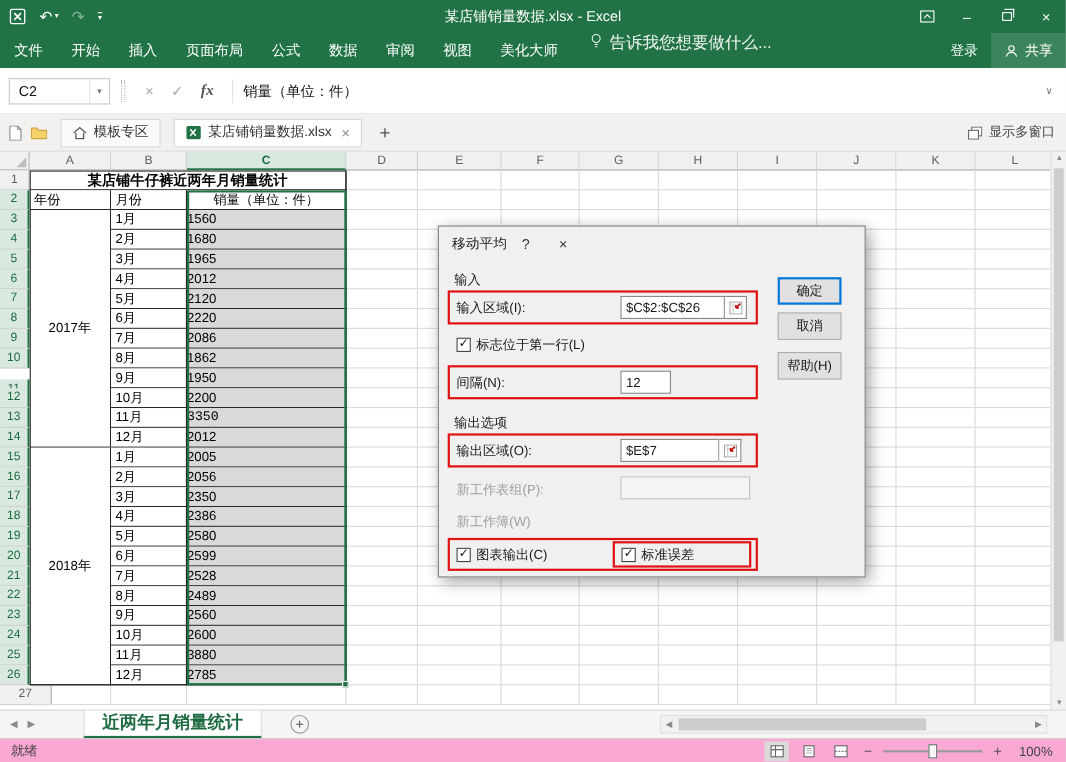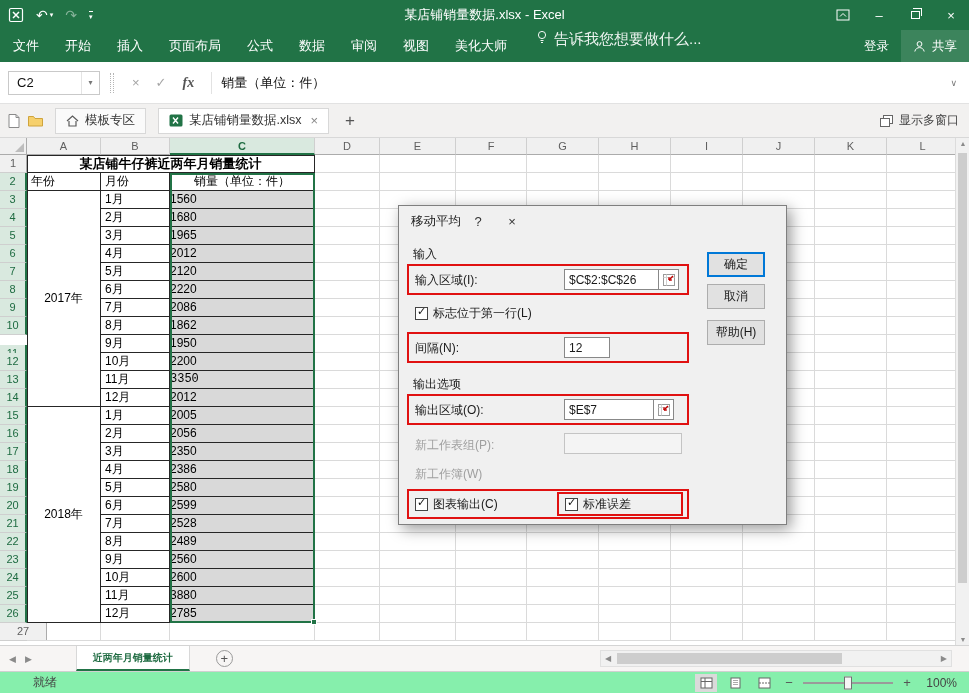--- a/index.html
+++ b/index.html
@@ -91,28 +91,28 @@
   .range-btn{position:absolute;width:20px;height:21px;background:#fff;border:1px solid #888;border-left:none;display:flex;align-items:center;justify-content:center;}
   .cb-row{position:absolute;display:flex;align-items:center;gap:5px;height:16px;white-space:nowrap;}
   .cb{width:13px;height:13px;border:1px solid #444;background:#fff;position:relative;flex:none;}
   .cb.checked::after{content:"✓";position:absolute;left:1px;top:-3px;font-size:11px;font-weight:bold;color:#111;}
   .dlg-btn{position:absolute;width:58px;height:25px;background:#e1e1e1;border:1px solid #adadad;font-size:12px;font-family:inherit;color:#1a1a1a;}
   .dlg-btn.focus{border:2px solid #0078d7;}
 
   
   .sheetbar{position:absolute;left:0;top:645px;width:969px;height:26px;background:#f7f5f4;border-top:1px solid #d4d4d4;display:flex;align-items:center;}
   .sb-nav{color:#8a8a8a;font-size:9px;margin-left:9px;}
-  .sheettab{height:100%;display:flex;align-items:center;padding:0 16px;margin-left:44px;background:#fff;border-left:1px solid #d8d8d8;border-right:1px solid #d8d8d8;border-bottom:2px solid var(--green);color:#1e6b41;font-weight:bold;font-size:10px;}
+  .sheettab{height:100%;display:flex;align-items:center;padding:0 16px;margin-left:44px;background:#fff;border-left:1px solid #d8d8d8;border-right:1px solid #d8d8d8;border-bottom:2px solid var(--green);color:#1e6b41;font-weight:bold;font-size:16px;}
   .sb-add{width:17px;height:17px;border:1px solid #9a9a9a;border-radius:50%;color:#555;font-size:13px;line-height:15px;text-align:center;margin-left:26px;}
   .hscroll{position:absolute;left:600px;top:4px;width:352px;height:17px;background:#f1f1f1;border:1px solid #e0e0e0;display:flex;align-items:center;font-size:8px;color:#8a8a8a;}
   .hscroll .hs-arrow{padding:0 4px;}
   .hs-thumb{width:225px;height:11px;background:#cdcdcd;margin-left:2px;}
 
   
-  .statusbar{position:absolute;left:0;top:671px;width:969px;height:22px;background:#86efac;border-top:1px solid #d0d0d0;display:flex;align-items:center;font-size:12px;color:#444;padding-left:23px;}
+  .statusbar{position:absolute;left:0;top:671px;width:969px;height:22px;background:#f9a8d4;border-top:1px solid #d0d0d0;display:flex;align-items:center;font-size:12px;color:#444;}
   .sb-ready{margin-left:10px;}
   .sb-right{margin-left:auto;display:flex;align-items:center;gap:7px;padding-right:12px;}
   .view-ico{width:22px;height:18px;display:flex;align-items:center;justify-content:center;}
   .view-ico.active{background:#dadada;}
   .zoom-minus,.zoom-plus{font-size:13px;color:#555;width:14px;text-align:center;}
   .zoom-track{position:relative;width:90px;height:2px;background:#9a9a9a;}
   .zoom-track::before{content:"";position:absolute;left:50%;top:-3px;width:1px;height:8px;background:#9a9a9a;}
   .zoom-thumb{position:absolute;left:50%;top:1px;transform:translate(-50%,-50%);width:8px;height:13px;background:#f5f5f5;border:1px solid #707070;}
   .zoom-label{width:36px;text-align:right;}
 </style>

